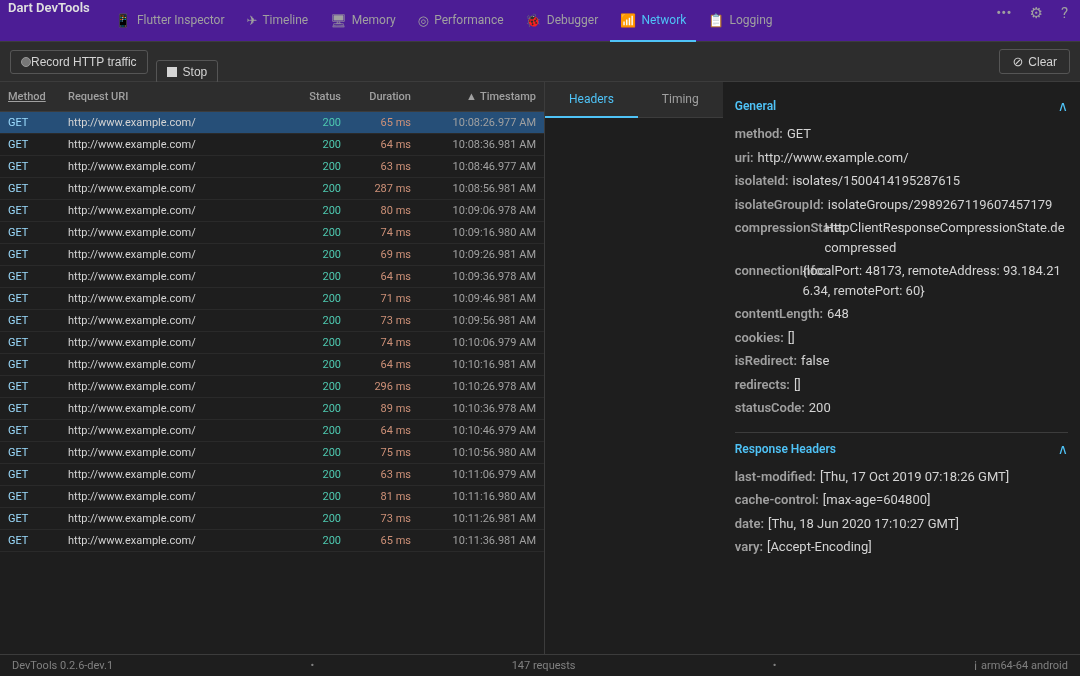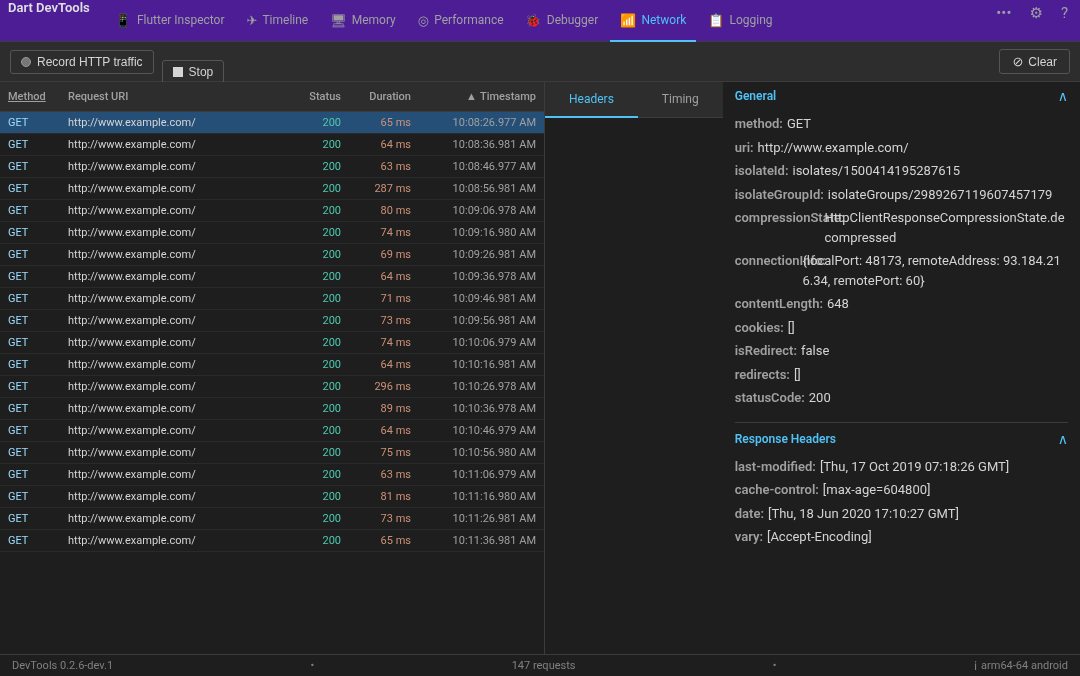--- a/index.html
+++ b/index.html
@@ -74,21 +74,20 @@
       background: #2d2d2d;
       height: 40px;
       padding: 0 10px;
       border-bottom: 1px solid #3c3c3c;
       flex-shrink: 0;
       gap: 8px;
     }
     .record-btn {
       display: flex;
       align-items: center;
-      gap: 6px;
       padding: 4px 10px;
       background: transparent;
       border: 1px solid #555;
       border-radius: 3px;
       color: #d4d4d4;
       cursor: pointer;
       font-size: 12px;
     }
     .record-dot {
       width: 10px;
@@ -226,21 +225,21 @@
       border-bottom: 2px solid transparent;
     }
     .detail-tab.active {
       color: #4fc3f7;
       border-bottom: 2px solid #4fc3f7;
     }
 
     .detail-content {
       flex: 1;
       overflow-y: auto;
-      padding: 2px 12px;
+      padding: 12px 12px;
     }
     .detail-content::-webkit-scrollbar { width: 6px; }
     .detail-content::-webkit-scrollbar-track { background: #2d2d2d; }
     .detail-content::-webkit-scrollbar-thumb { background: #555; border-radius: 3px; }
 
     .section {
       margin-bottom: 8px;
     }
     .section-header {
       display: flex;

